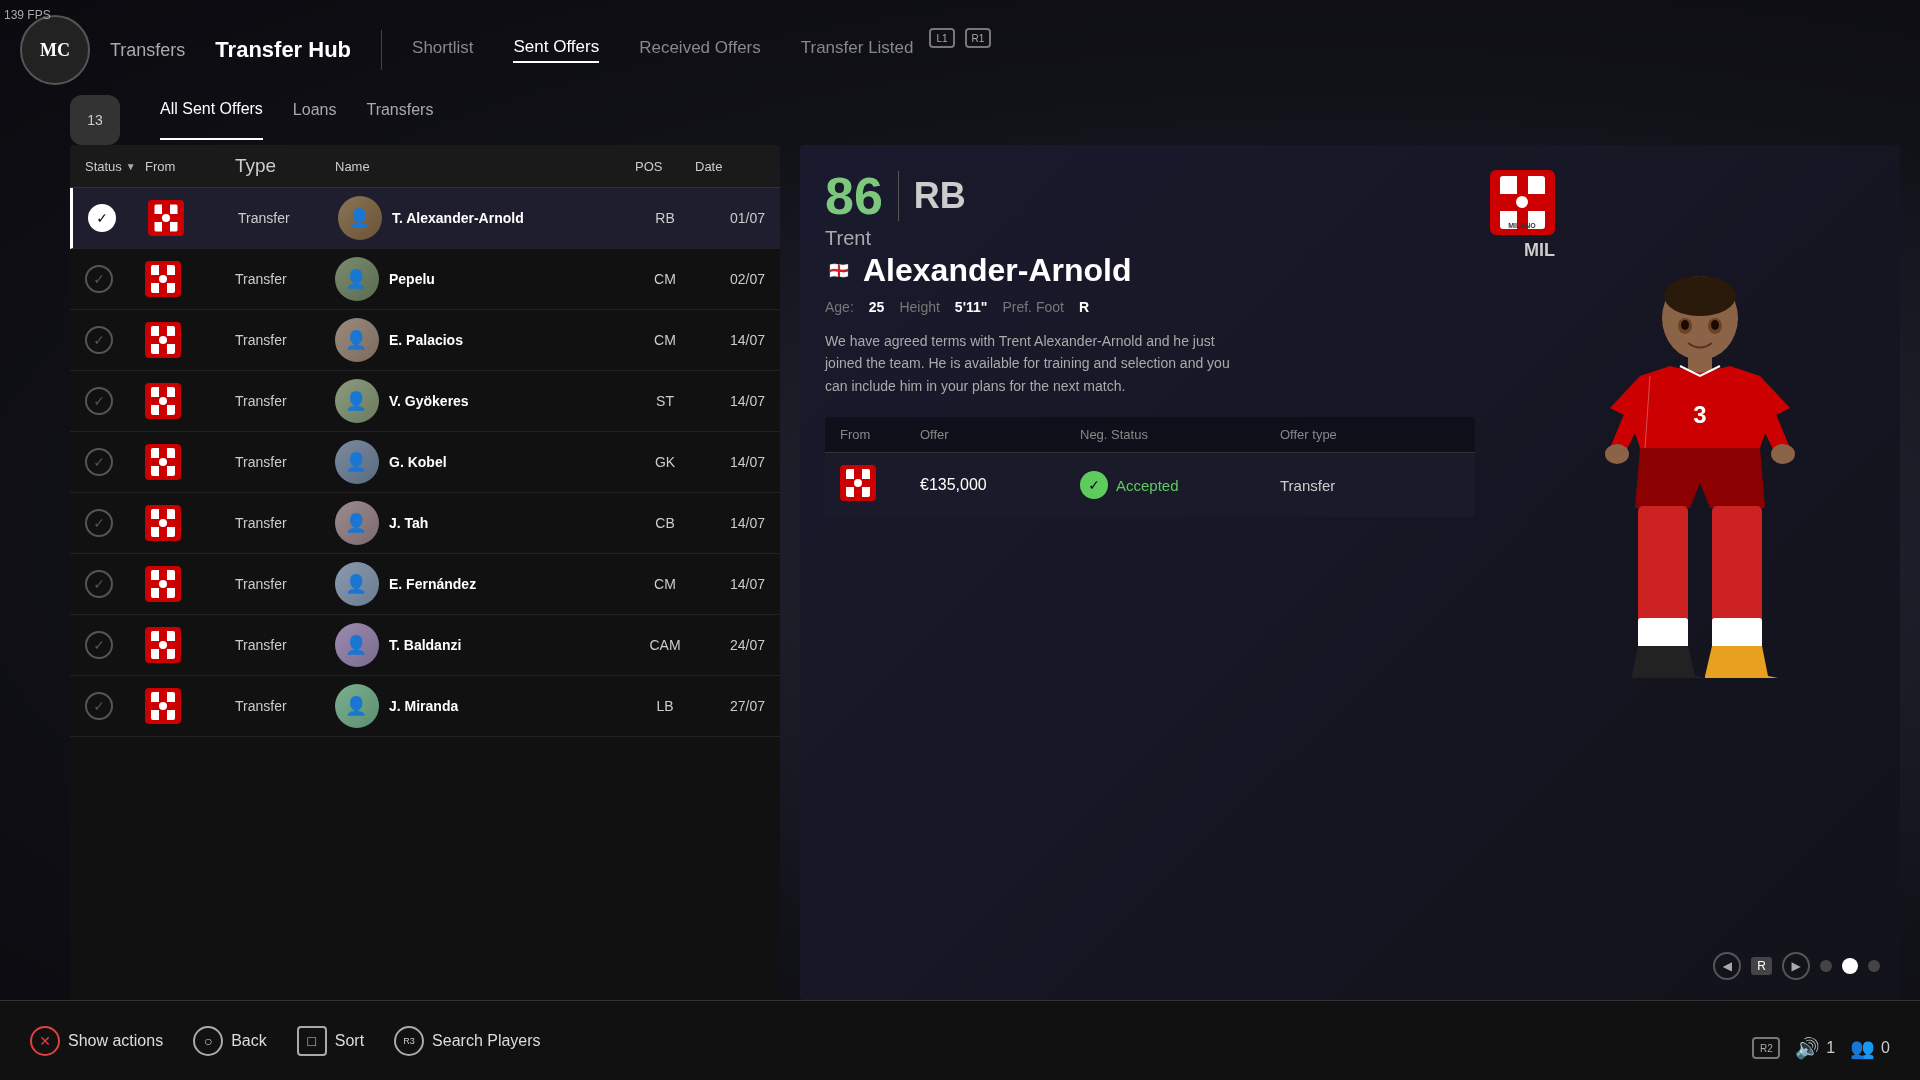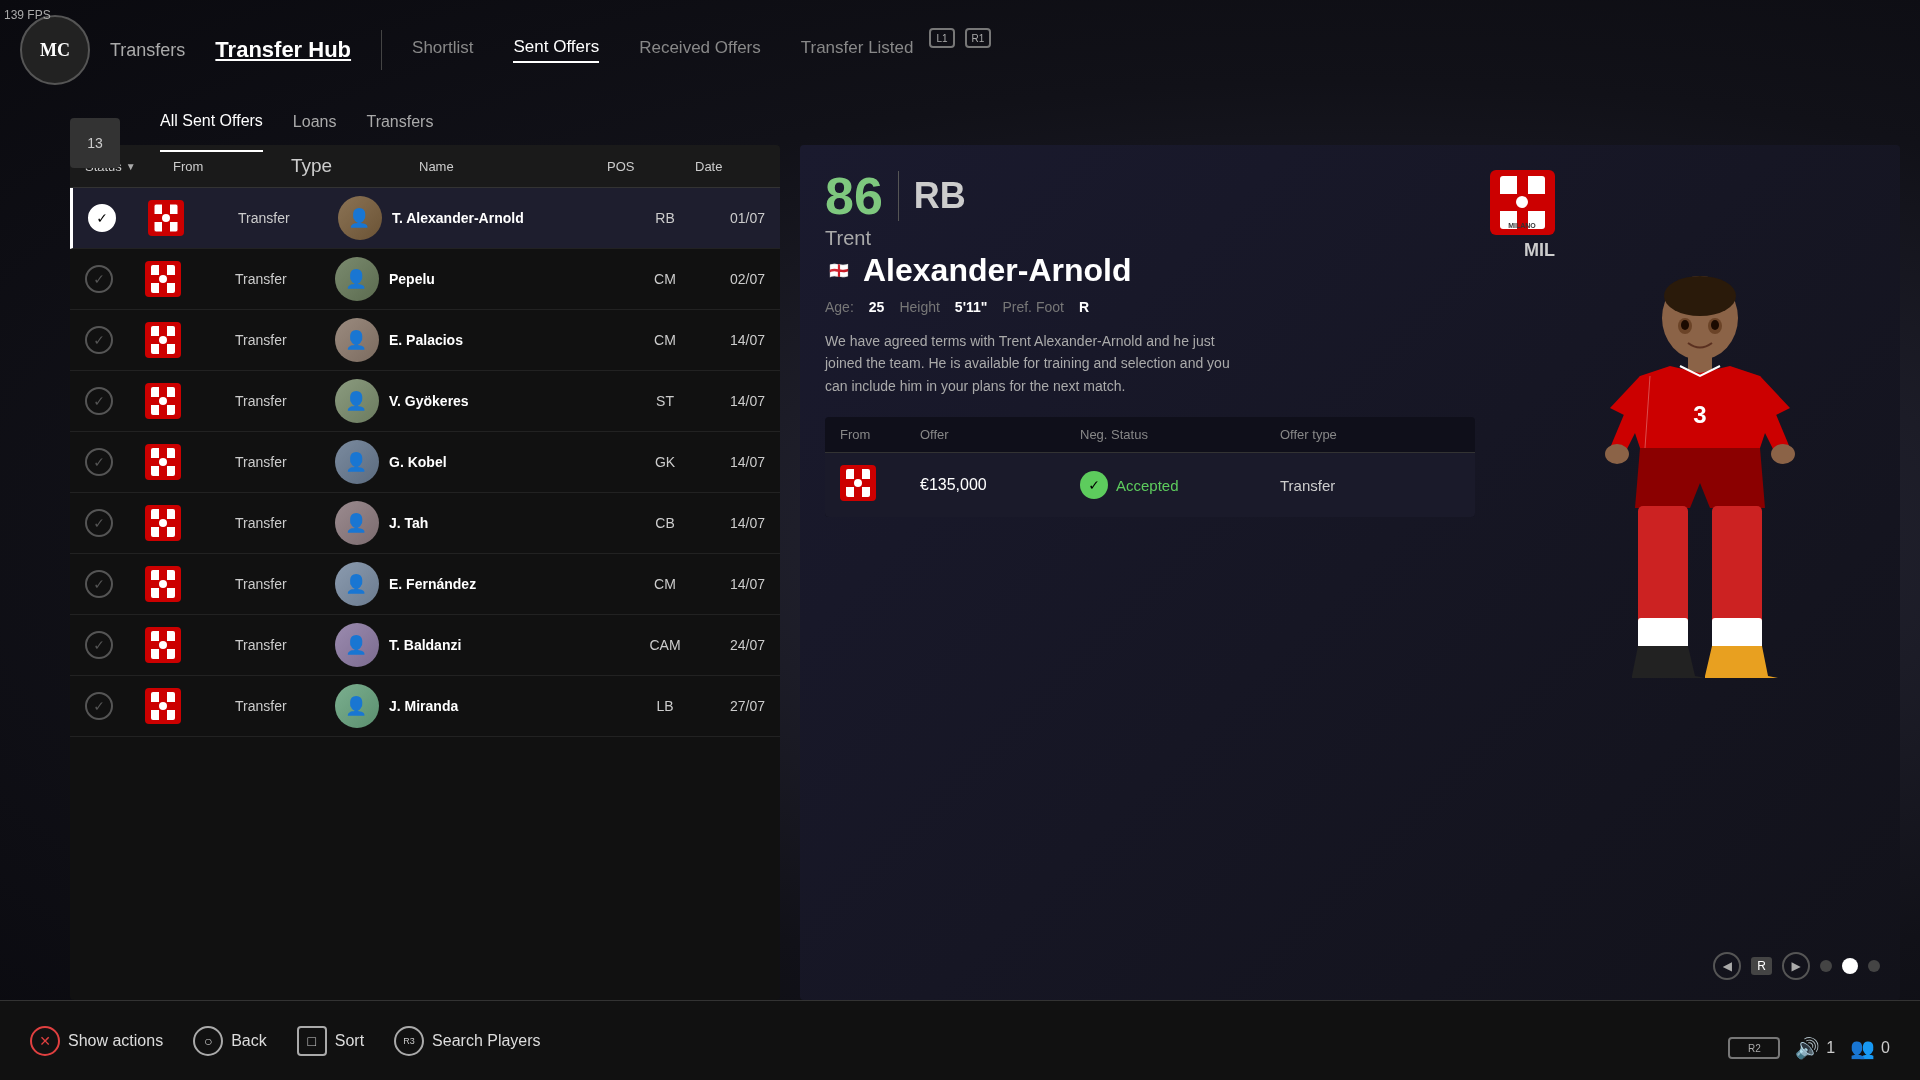--- a/index.html
+++ b/index.html
@@ -66,21 +66,20 @@
       color: #aaa;
       margin-right: 30px;
       cursor: pointer;
     }
 
     .nav-hub {
       font-size: 22px;
       font-weight: bold;
       color: #fff;
       margin-right: 30px;
-      text-decoration: underline;
     }
 
     .nav-divider {
       width: 1px;
       height: 40px;
       background: #444;
       margin-right: 30px;
     }
 
     .nav-items {
@@ -130,28 +129,27 @@
       display: flex;
       align-items: center;
       gap: 30px;
       z-index: 50;
     }
 
     .sub-nav-icon {
       width: 50px;
       height: 50px;
       background: #333;
-      border-radius: 4px;
+      border-radius: 12px;
       display: flex;
       align-items: center;
       justify-content: center;
       font-size: 14px;
       color: #ccc;
       margin-right: 10px;
-      margin-top: 23px;
     }
 
     .sub-nav-item {
       font-size: 16px;
       color: #aaa;
       cursor: pointer;
       padding-bottom: 20px;
     }
 
     .sub-nav-item.active {
@@ -179,21 +177,20 @@
       display: flex;
       flex-direction: column;
     }
 
     .list-header {
       display: flex;
       align-items: center;
       padding: 10px 15px;
       background: #1a1a1a;
       border-bottom: 1px solid #333;
-      gap: 28px;
     }
 
     .col-status { width: 60px; font-size: 13px; color: #ccc; display: flex; align-items: center; gap: 4px; }
     .col-from { width: 90px; font-size: 13px; color: #ccc; }
     .col-type { width: 100px; font-size: 19px; color: #ccc; }
     .col-name { flex: 1; font-size: 13px; color: #ccc; }
     .col-pos { width: 60px; font-size: 13px; color: #ccc; }
     .col-date { width: 70px; font-size: 13px; color: #ccc; }
 
     .sort-arrow { font-size: 10px; color: #aaa; }
@@ -539,21 +536,21 @@
       gap: 15px;
     }
 
     .ctrl-indicator {
       display: flex;
       align-items: center;
       gap: 6px;
     }
 
     .ctrl-btn-small {
-      width: 52px;
+      width: 28px;
       height: 22px;
       border: 2px solid #777;
       border-radius: 4px;
       display: flex;
       align-items: center;
       justify-content: center;
       font-size: 10px;
       color: #aaa;
     }
 

